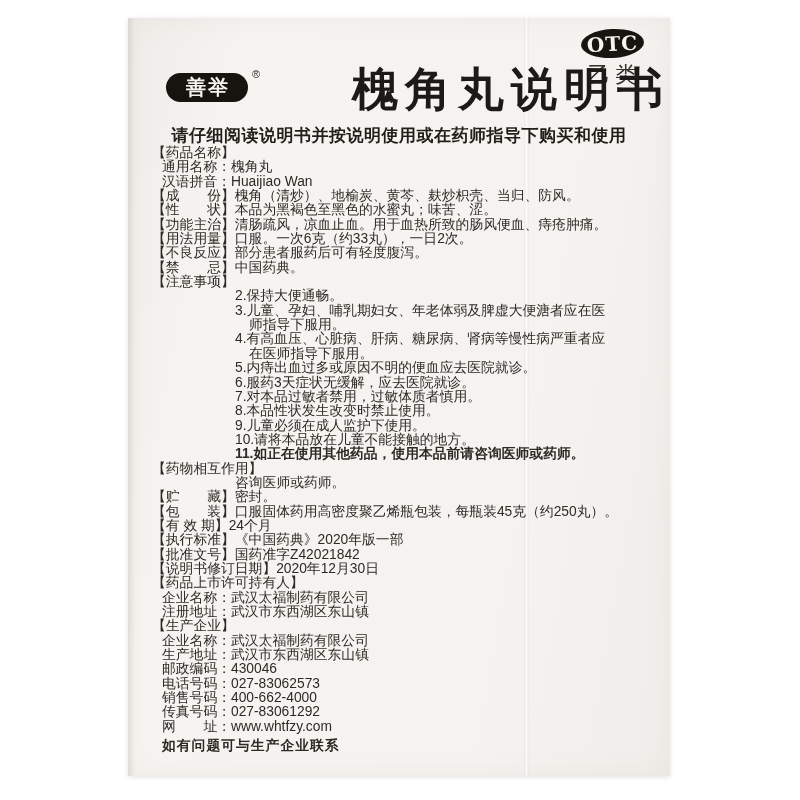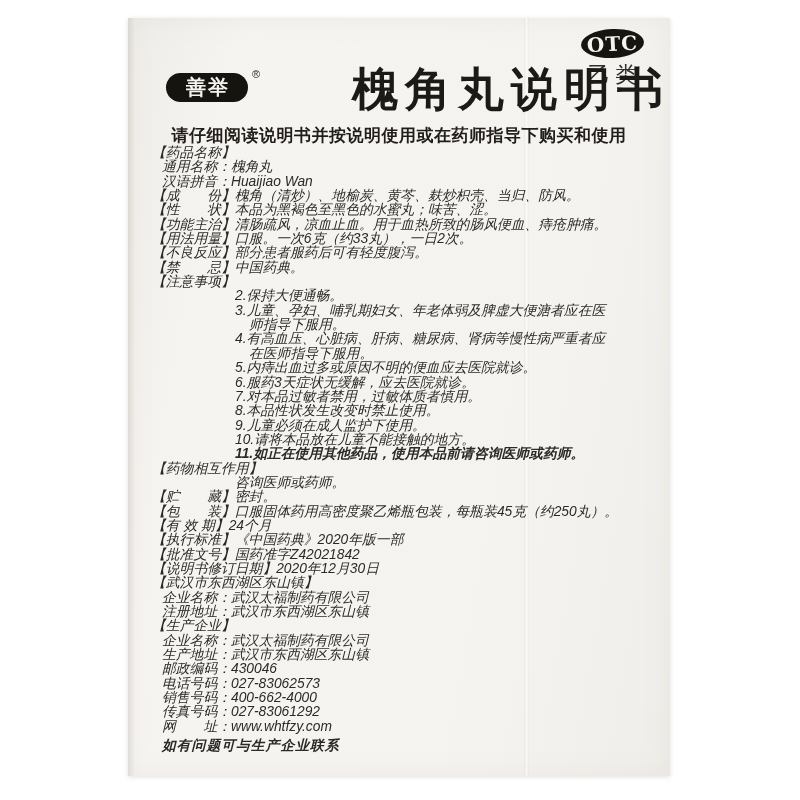--- a/index.html
+++ b/index.html
@@ -48,21 +48,21 @@
     position:absolute;top:46px;left:0;right:0;text-align:right;
     font-family:"DejaVu Serif","Liberation Serif",serif;font-weight:bold;
     font-size:46px;line-height:1.1;letter-spacing:7px;text-indent:7px;color:#1c1a16;
   }
   .leaflet-notice{
     position:absolute;top:106px;left:0;right:0;text-align:center;
     font-weight:bold;font-size:17px;letter-spacing:0.5px;color:#211e1a;white-space:pre;
   }
   .leaflet-body{
     position:absolute;top:128px;left:24px;right:10px;
-    font-size:13.8px;line-height:14.35px;color:#2d2a25;font-style:italic;
+    font-size:13.8px;line-height:14.35px;color:#2d2a25;
   }
   .row{display:flex;white-space:pre;}
   .row .lbl{white-space:pre;}
   .row.sub{padding-left:10px;}
   .row.cont{padding-left:83px;}
   .row.cont2{padding-left:97px;}
   .row.bold{font-weight:bold;}
   .row.footer-note{padding-left:10px;margin-top:5px;font-weight:bold;letter-spacing:1px;}
 </style>
 </head>
@@ -108,21 +108,21 @@
       <div class="row cont"><span class="txt">10.请将本品放在儿童不能接触的地方。</span></div>
       <div class="row cont bold"><span class="txt">11.如正在使用其他药品，使用本品前请咨询医师或药师。</span></div>
       <div class="row entry"><span class="lbl">【药物相互作用】</span></div>
       <div class="row cont"><span class="txt">咨询医师或药师。</span></div>
       <div class="row entry"><span class="lbl">【贮　　藏】</span><span class="txt">密封。</span></div>
       <div class="row entry"><span class="lbl">【包　　装】</span><span class="txt">口服固体药用高密度聚乙烯瓶包装，每瓶装45克（约250丸）。</span></div>
       <div class="row entry"><span class="lbl">【有 效 期】</span><span class="txt">24个月</span></div>
       <div class="row entry"><span class="lbl">【执行标准】</span><span class="txt">《中国药典》2020年版一部</span></div>
       <div class="row entry"><span class="lbl">【批准文号】</span><span class="txt">国药准字Z42021842</span></div>
       <div class="row entry"><span class="lbl">【说明书修订日期】</span><span class="txt">2020年12月30日</span></div>
-      <div class="row entry"><span class="lbl">【武汉市东西湖区东山镇】</span></div>
+      <div class="row entry"><span class="lbl">【药品上市许可持有人】</span></div>
       <div class="row sub"><span class="txt">企业名称：武汉太福制药有限公司</span></div>
       <div class="row sub"><span class="txt">注册地址：武汉市东西湖区东山镇</span></div>
       <div class="row entry"><span class="lbl">【生产企业】</span></div>
       <div class="row sub"><span class="txt">企业名称：武汉太福制药有限公司</span></div>
       <div class="row sub"><span class="txt">生产地址：武汉市东西湖区东山镇</span></div>
       <div class="row sub"><span class="txt">邮政编码：430046</span></div>
       <div class="row sub"><span class="txt">电话号码：027-83062573</span></div>
       <div class="row sub"><span class="txt">销售号码：400-662-4000</span></div>
       <div class="row sub"><span class="txt">传真号码：027-83061292</span></div>
       <div class="row sub"><span class="txt">网　　址：www.whtfzy.com</span></div>

